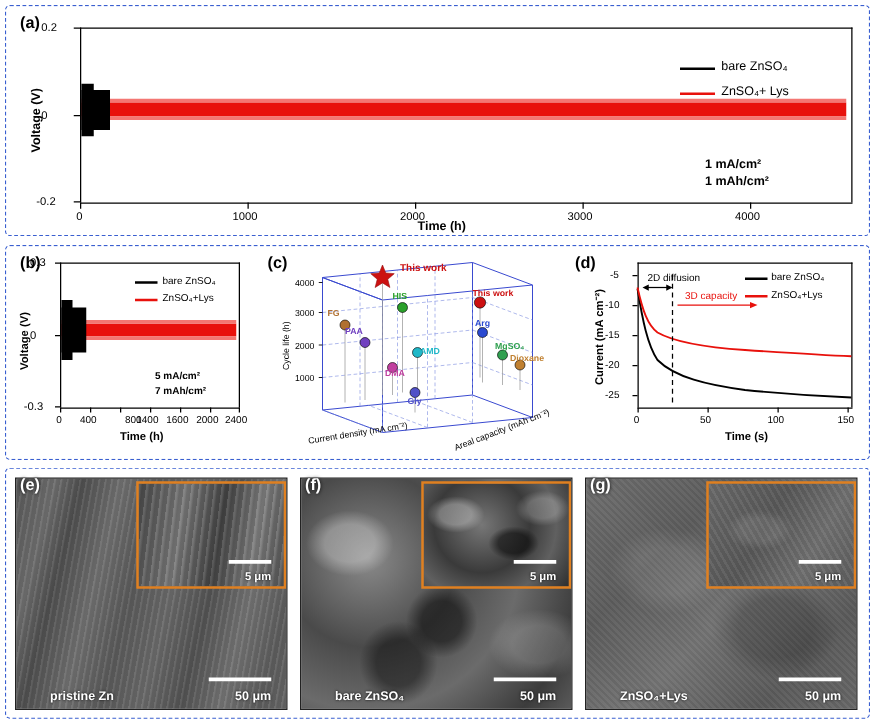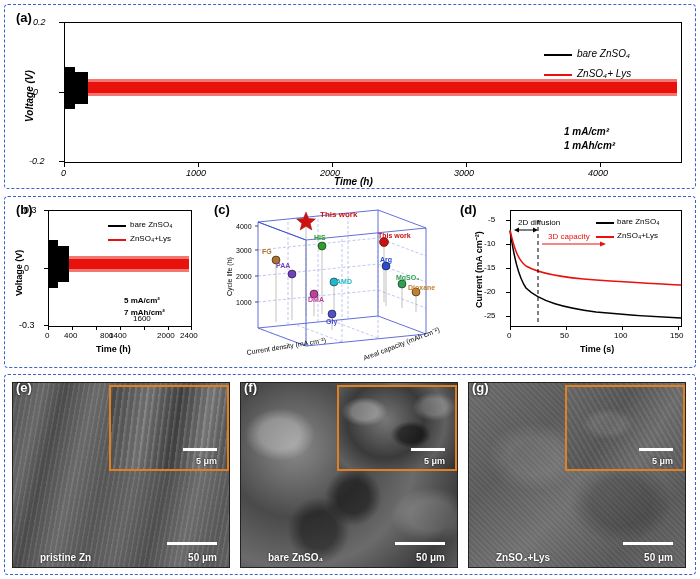--- a/index.html
+++ b/index.html
@@ -36,21 +36,21 @@
   .scalebar{position:absolute;background:#fff;height:3px;}
   .semtext{position:absolute;color:#fff;font-size:10px;font-weight:bold;text-shadow:0 0 2px #000;padding-left:21px;}
   .semtext-d{position:absolute;color:#fff;font-size:9px;font-weight:bold;text-shadow:0 0 2px #000;}
 </style>
 </head>
 <body>
 
 <div class="dashbox" style="left:4px;top:4px;width:692px;height:185px;"></div>
 <div class="panel-tag" style="left:16px;top:10px;">(a)</div>
 
-<div class="panel" style="left:4px;top:4px;width:692px;height:185px;font-style:italic;">
+<div class="panel" style="left:4px;top:4px;width:692px;height:185px;">
 
   <div class="axis-line" style="left:60px;top:18px;width:1.4px;height:140px;"></div>
   <div class="axis-line" style="left:60px;top:158px;width:618px;height:1.4px;"></div>
   <div class="axis-line" style="left:60px;top:18px;width:618px;height:1.2px;"></div>
   <div class="axis-line" style="left:677px;top:18px;width:1.2px;height:140px;"></div>
 
   <div class="tick" style="left:55px;top:18px;width:5px;height:1.2px;"></div>
   <div class="tick" style="left:55px;top:88px;width:5px;height:1.2px;"></div>
   <div class="tick" style="left:55px;top:157px;width:5px;height:1.2px;"></div>
   <div class="lbl" style="left:29px;top:13px;">0.2</div>
@@ -112,21 +112,21 @@
   <div class="tick" style="left:68px;top:130px;width:1px;height:4px;"></div>
   <div class="tick" style="left:92px;top:130px;width:1px;height:4px;"></div>
   <div class="tick" style="left:116px;top:130px;width:1px;height:4px;"></div>
   <div class="tick" style="left:140px;top:130px;width:1px;height:4px;"></div>
   <div class="tick" style="left:164px;top:130px;width:1px;height:4px;"></div>
   <div class="tick" style="left:187px;top:130px;width:1px;height:4px;"></div>
   <div class="lbl" style="left:41px;top:135px;font-size:8px;">0</div>
   <div class="lbl" style="left:60px;top:135px;font-size:8px;">400</div>
   <div class="lbl" style="left:84px;top:135px;font-size:8px;padding-left:12px;">800</div>
   <div class="lbl" style="left:105px;top:135px;font-size:8px;">1400</div>
-  <div class="lbl" style="left:129px;top:118px;font-size:8px;">1600</div>
+  <div class="lbl" style="left:129px;top:135px;font-size:8px;">1600</div>
   <div class="lbl" style="left:153px;top:135px;font-size:8px;">2000</div>
   <div class="lbl" style="left:176px;top:135px;font-size:8px;">2400</div>
 
   <div class="lbl-b" style="left:92px;top:148px;font-size:9px;">Time (h)</div>
   <div class="ylabel" style="left:10px;top:100px;font-size:9px;">Voltage (V)</div>
 
   <div class="plotarea" style="left:45px;top:14px;width:142px;height:116px;">
     <div style="position:absolute;left:0px;top:49px;width:140px;height:10px;background:#e8110c;"></div>
     <div style="position:absolute;left:0px;top:46px;width:140px;height:3px;background:#f0554f;opacity:.8;"></div>
     <div style="position:absolute;left:0px;top:59px;width:140px;height:3px;background:#f0554f;opacity:.8;"></div>

